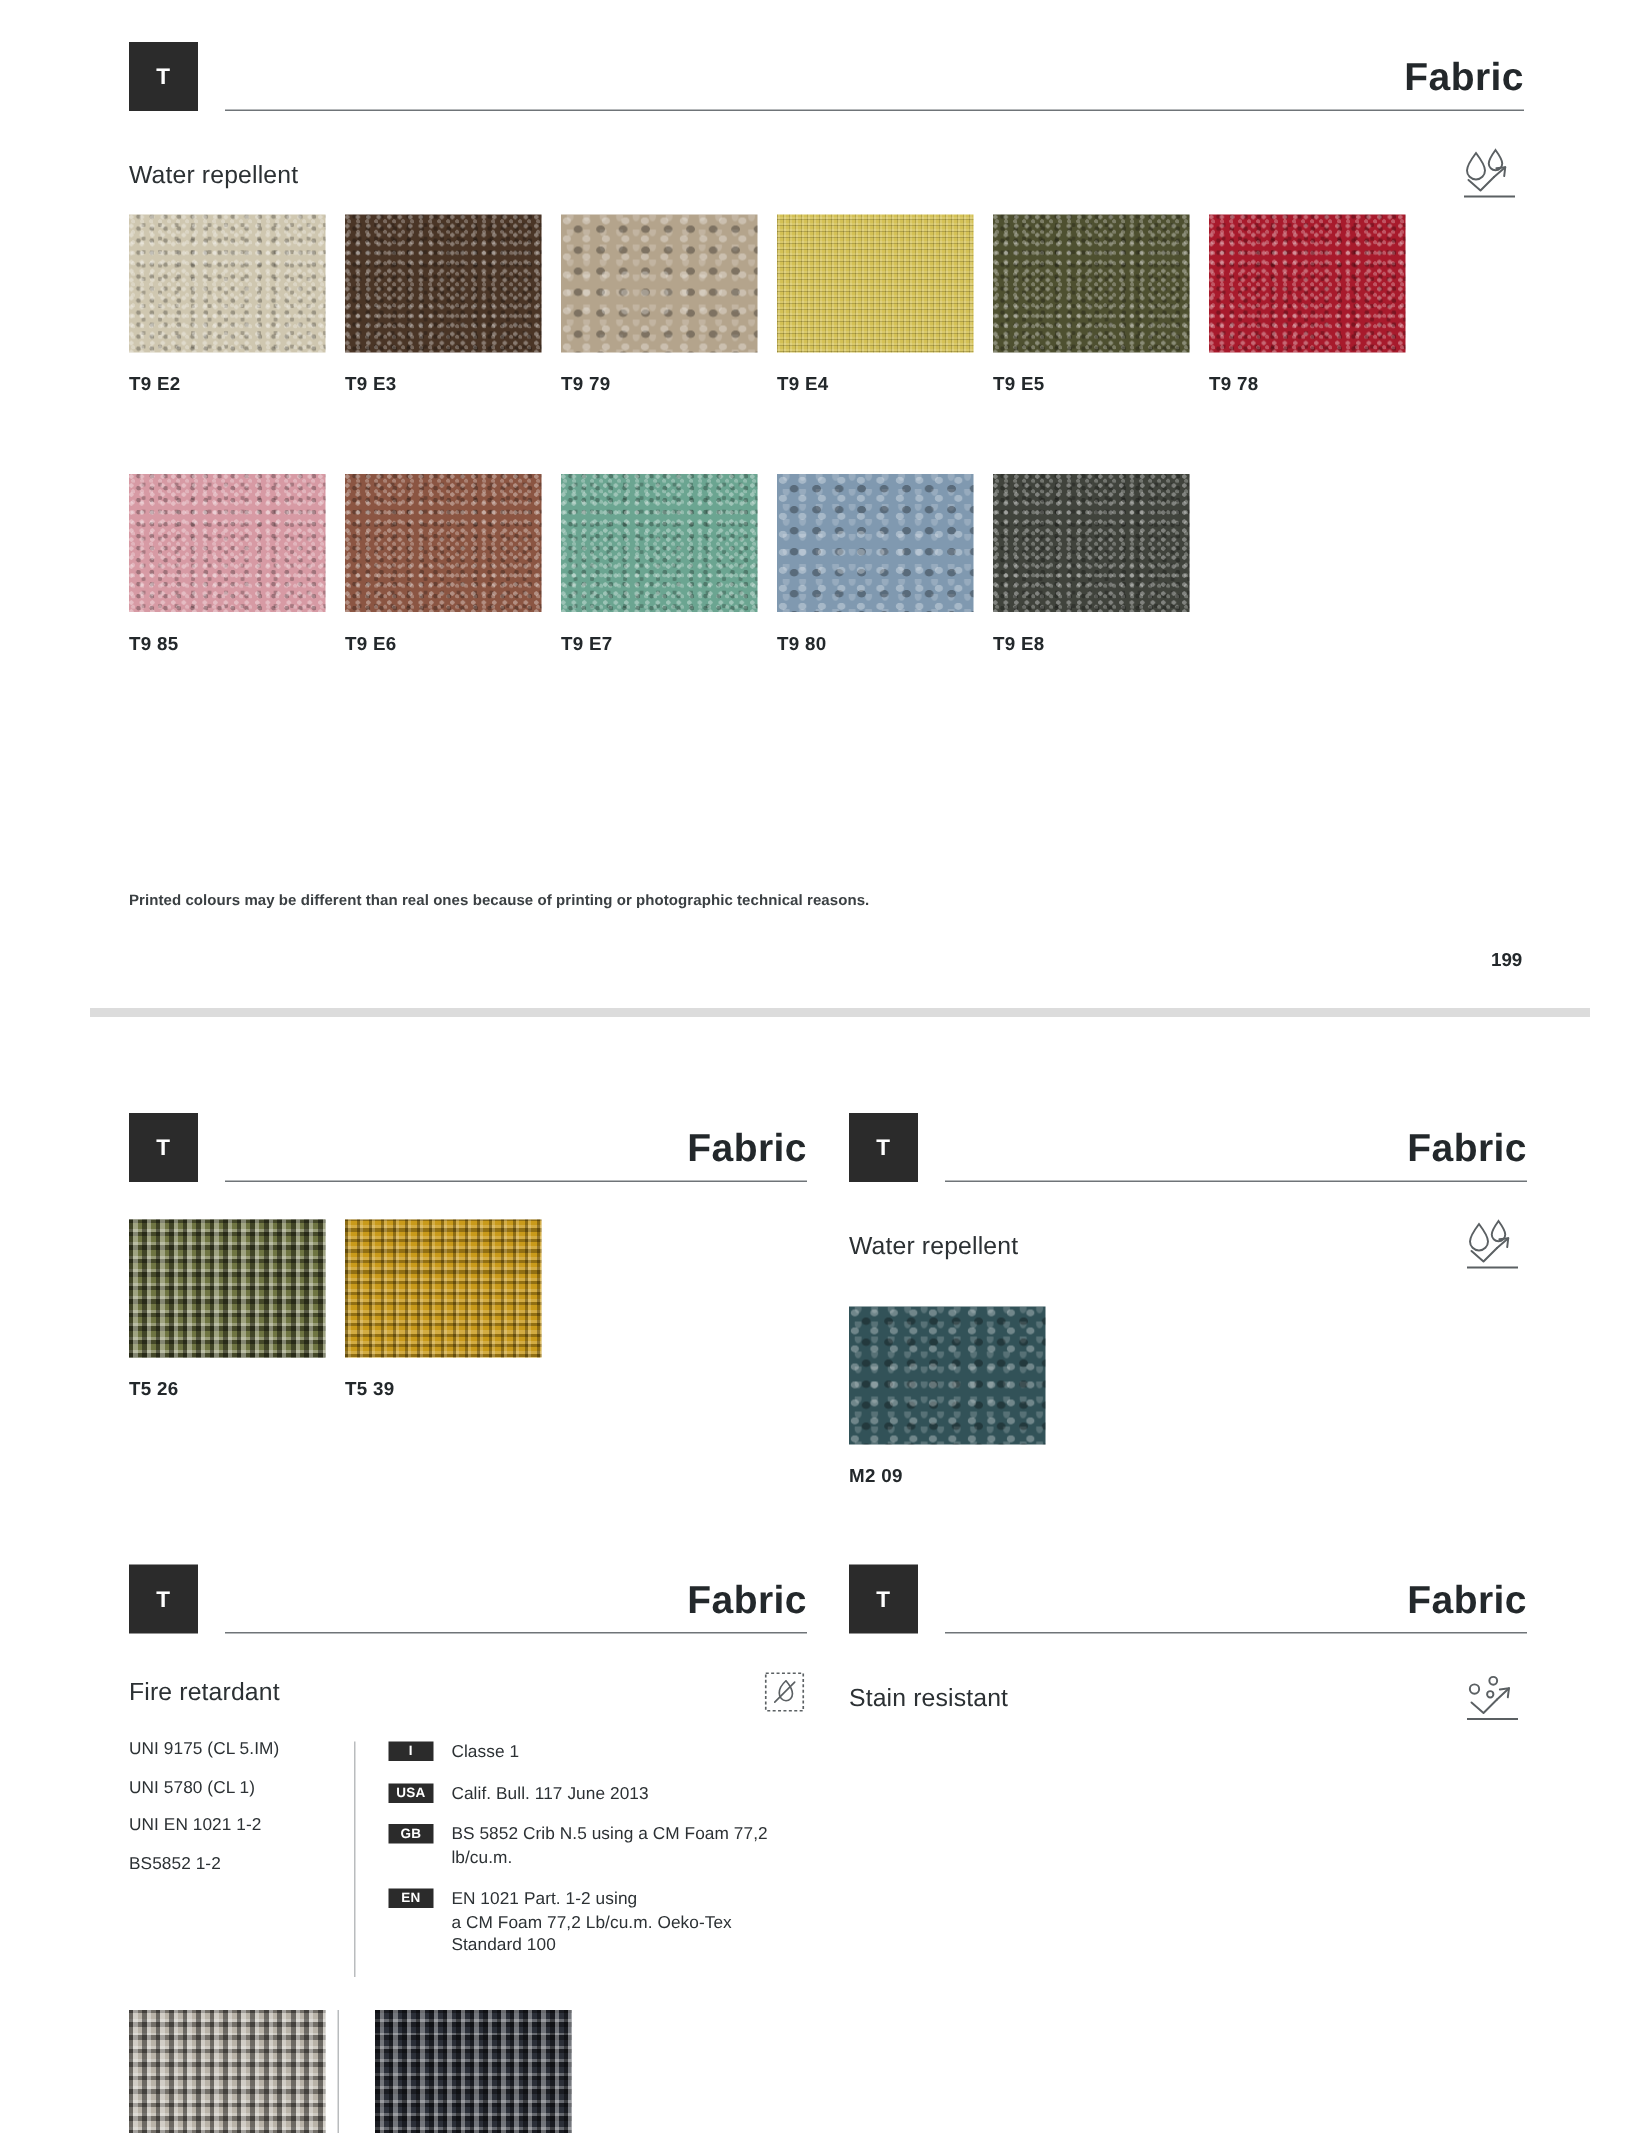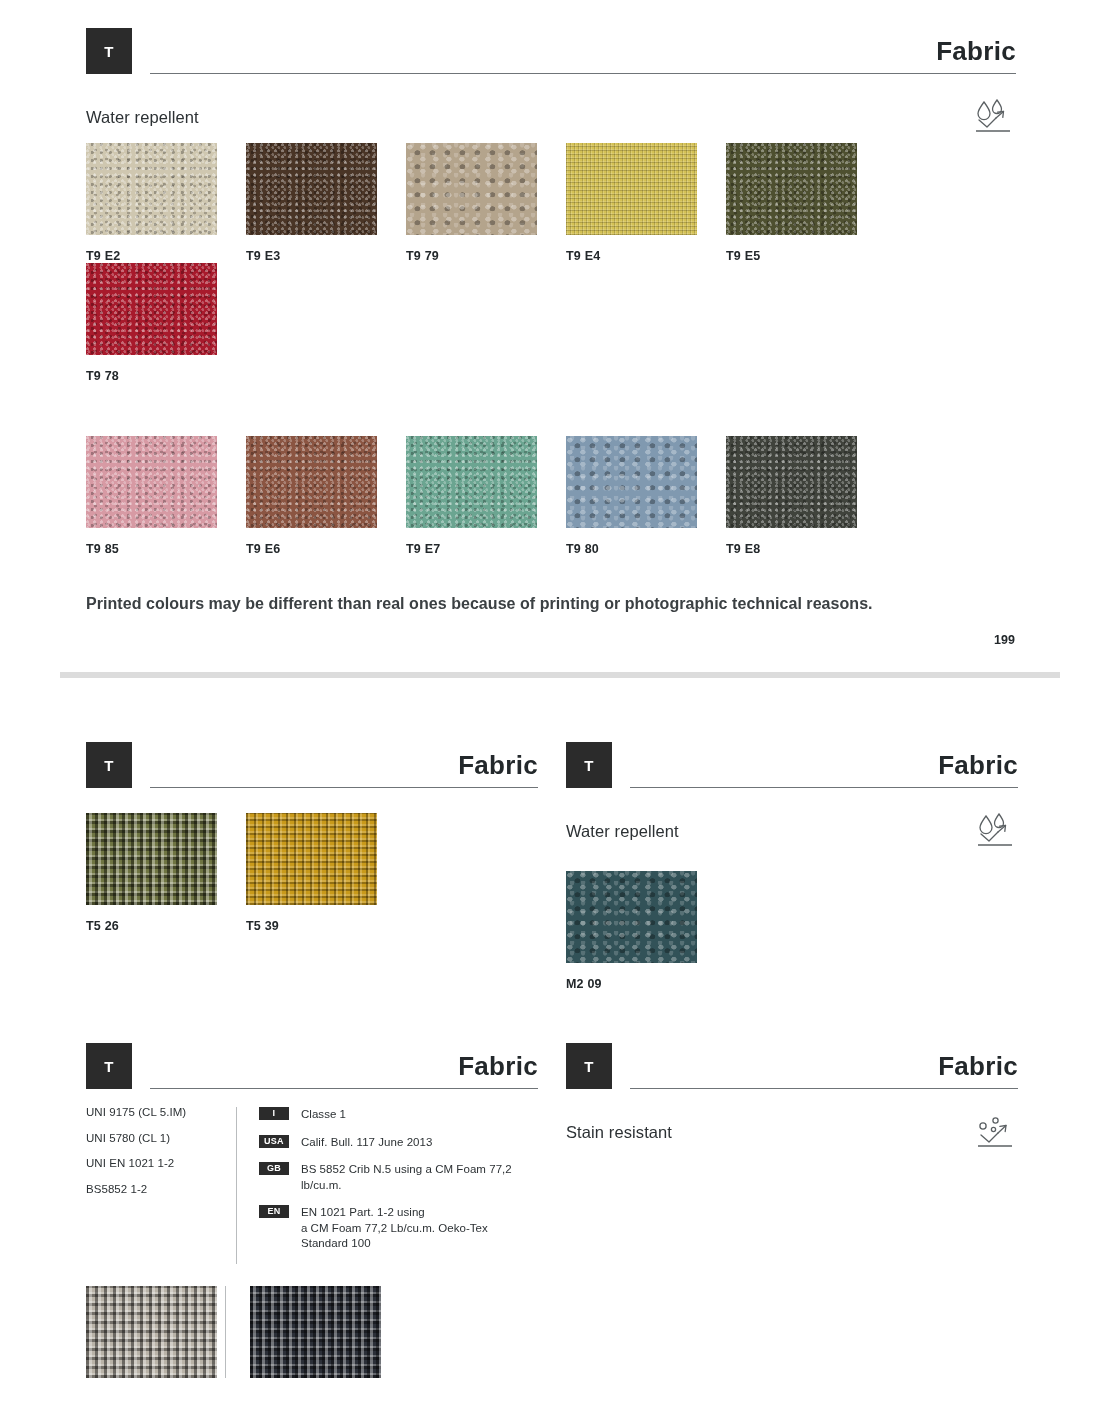--- a/index.html
+++ b/index.html
@@ -83,21 +83,21 @@
     flex: 0 0 auto;
   }
   .prop-icon svg { display:block; }
 
   
   .swatch-grid {
     display: flex;
     flex-wrap: wrap;
   }
   .swatch-cell {
-    width: 160px;
+    width: 144px;
     margin-right: 0px;
   }
   .swatch {
     width: 131px;
     height: 92px;
     background-color: #cfcabb;
     background-repeat: repeat;
     position: relative;
   }
   .swatch-label {
@@ -140,21 +140,21 @@
     background-size: 13px 12px, 15px 14px, 11px 10px;
   }
   .tx-mix {
     background-image:
       repeating-linear-gradient(90deg, rgba(0,0,0,.42) 0 3px, rgba(255,255,255,.34) 3px 6px, rgba(0,0,0,0) 6px 9px),
       repeating-linear-gradient(0deg, rgba(0,0,0,.38) 0 3px, rgba(255,255,255,.28) 3px 5px, rgba(0,0,0,0) 5px 9px);
   }
 
   
   .disclaimer {
-    font-size: 16px;
+    font-size: 10px;
     font-weight: 700;
     color: #3b4043;
     letter-spacing: .05px;
   }
   .pageno-wrap {
     display: flex;
     align-items: center;
     height: 34px;
   }
   .pageno-rule {
@@ -387,20 +387,30 @@
     <div class="card-head">
       <div class="t-badge">
         <span>T</span>
       </div>
       <div class="head-right">
         <div class="head-title">Fabric</div>
         <div class="head-rule"></div>
       </div>
     </div>
 
+    <div class="prop-row">
+      <div class="prop-label">Fire retardant</div>
+      <div class="prop-icon" style="width:30px;height:30px;">
+        <svg width="30" height="30" viewBox="0 0 30 30" fill="none" stroke="#5b6063" stroke-width="1.1">
+          <rect x="2.5" y="2.5" width="25" height="25" stroke-dasharray="2 1.6"></rect>
+          <path d="M16 7.5 C16 7.5 11.5 11.5 11.5 15.6 C11.5 18.6 13.6 20.8 16 20.8 C18.4 20.8 20.3 18.8 20.3 16.2 C20.3 12.6 16 7.5 16 7.5 Z" stroke-linejoin="round"></path>
+          <path d="M8.5 21.8 L21.8 8.4" stroke-linecap="round"></path>
+        </svg>
+      </div>
+    </div>
 
     <div class="fr-body">
       <div class="fr-col-left">
         <div class="fr-std">UNI 9175 (CL 5.IM)</div>
         <div class="fr-std">UNI 5780 (CL 1)</div>
         <div class="fr-std">UNI EN 1021 1-2</div>
         <div class="fr-std">BS5852 1-2</div>
       </div>
 
       <div class="fr-divider"></div>

